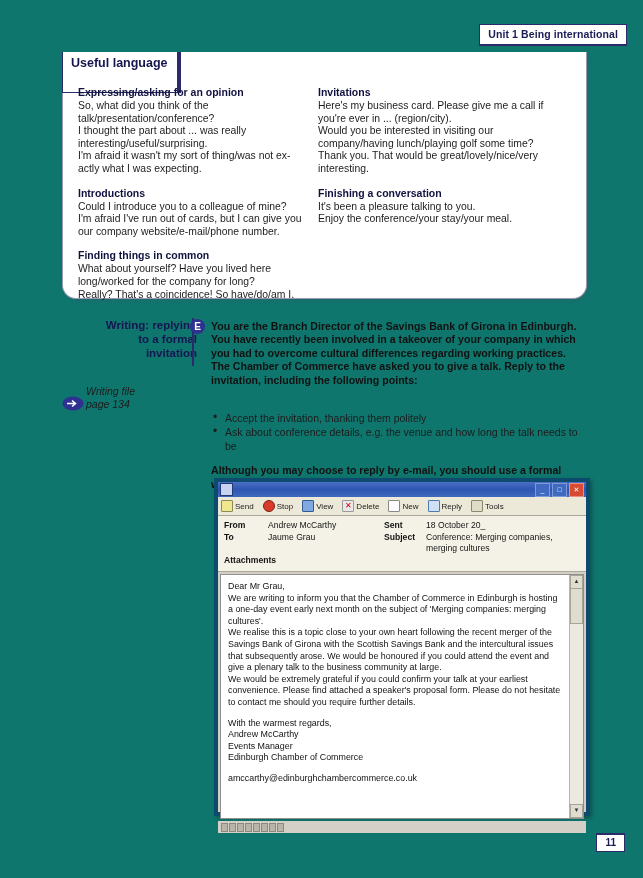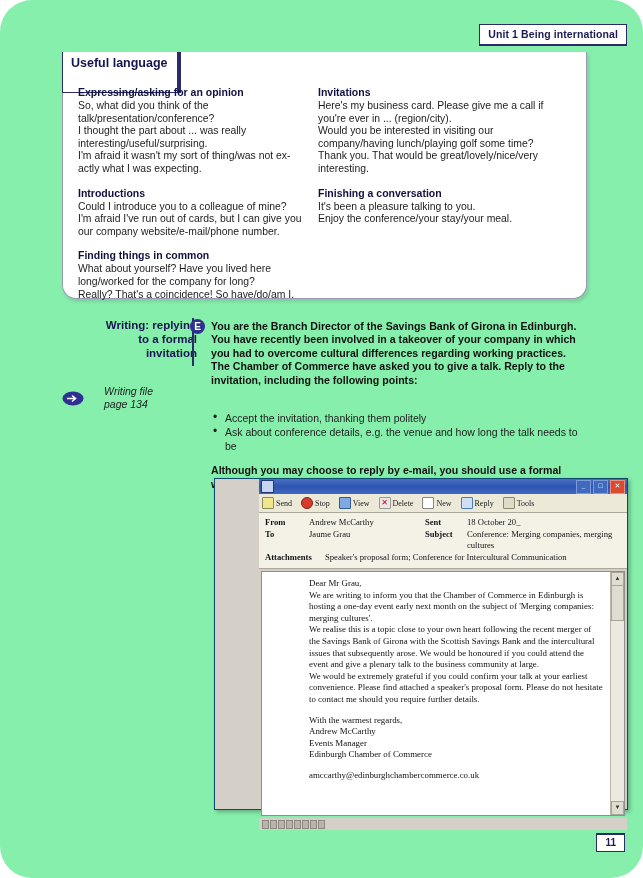--- a/index.html
+++ b/index.html
@@ -12,22 +12,21 @@
     height: 878px;
     position: relative;
     font-family: "Liberation Sans", sans-serif;
     color: #1a1a1a;
     overflow: hidden;
   }
 
   .page {
     position: absolute;
     inset: 0;
-    background: #86efac;
-    border-radius: 32px;
+    background: #0f766e;
   }
 
   
   .running-head {
     position: absolute;
     top: 24px;
     right: 16px;
     border: 1px solid #2b2b6b;
     border-bottom: 2px solid #2b2b6b;
     padding: 3px 8px 4px 8px;
@@ -114,22 +113,22 @@
     height: 48px;
     background: #2b2b6b;
   }
 
   .wfile {
     position: absolute;
     left: 62px;
     top: 385px;
     width: 128px;
     display: flex;
-    align-items: center;
-    gap: 20px;
+    align-items: flex-end;
+    gap: 2px;
   }
   .wfile-arrow {
     width: 22px;
     height: 15px;
     margin-top: 1px;
     flex: none;
   }
   .wfile-text {
     font-size: 10.5px;
     font-style: italic;
@@ -192,24 +191,23 @@
   }
 
   
   .mail {
     position: absolute;
     left: 214px;
     top: 478px;
     width: 368px;
     height: 330px;
     background: #d4d0c8;
-    border: 1px solid #0c4a6e;
+    border: 4px solid #0c4a6e;
     box-shadow: 2px 2px 4px rgba(0,0,0,0.28);
-    font-family: Liberation Serif, serif;
-    padding-left: 44px;
+    font-family: Liberation Sans, sans-serif;
   }
   .mail-title {
     height: 15px;
     background: linear-gradient(to bottom, #4a6fc4 0%, #2e55b0 50%, #3f69bf 100%);
     display: flex;
     align-items: center;
     padding: 0 2px;
   }
   .mail-title-icon {
     width: 11px;
@@ -292,21 +290,20 @@
     margin: 2px;
   }
   .mail-body {
     position: absolute;
     inset: 0 13px 0 0;
     padding: 6px 7px;
     font-size: 8.9px;
     line-height: 11.6px;
     color: #121212;
     overflow: hidden;
-    margin-left: 40px;
   }
   .mail-body p { margin: 0 0 0 0; }
   .mail-body .gap { height: 9px; }
 
   .vscroll {
     position: absolute;
     top: 0; right: 0; bottom: 0;
     width: 13px;
     background: #eceae0;
     border-left: 1px solid #b8b4a6;
@@ -500,21 +497,20 @@
         <span class="mh-v2">18 October 20_</span>
       </div>
       <div class="mh-row">
         <span class="mh-l1">To</span>
         <span class="mh-v1">Jaume Grau</span>
         <span class="mh-l2">Subject</span>
         <span class="mh-v2">Conference: Merging companies, merging cultures</span>
       </div>
       <div class="mh-row">
         <span class="mh-att-l">Attachments</span>
-        <span class="mh-v2">Speaker's proposal form; Conference for Intercultural Communication</span>
       </div>
     </div>
 
     <div class="mail-body-wrap">
       <div class="mail-body">
         <p>Dear Mr Grau,</p>
         <p>We are writing to inform you that the Chamber of Commerce in Edinburgh is hosting a one-day event early next month on the subject of 'Merging companies: merging cultures'.</p>
         <p>We realise this is a topic close to your own heart following the recent merger of the Savings Bank of Girona with the Scottish Savings Bank and the intercultural issues that subsequently arose. We would be honoured if you could attend the event and give a plenary talk to the business community at large.</p>
         <p>We would be extremely grateful if you could confirm your talk at your earliest convenience. Please find attached a speaker's proposal form. Please do not hesitate to contact me should you require further details.</p>
         <div class="gap"></div>

